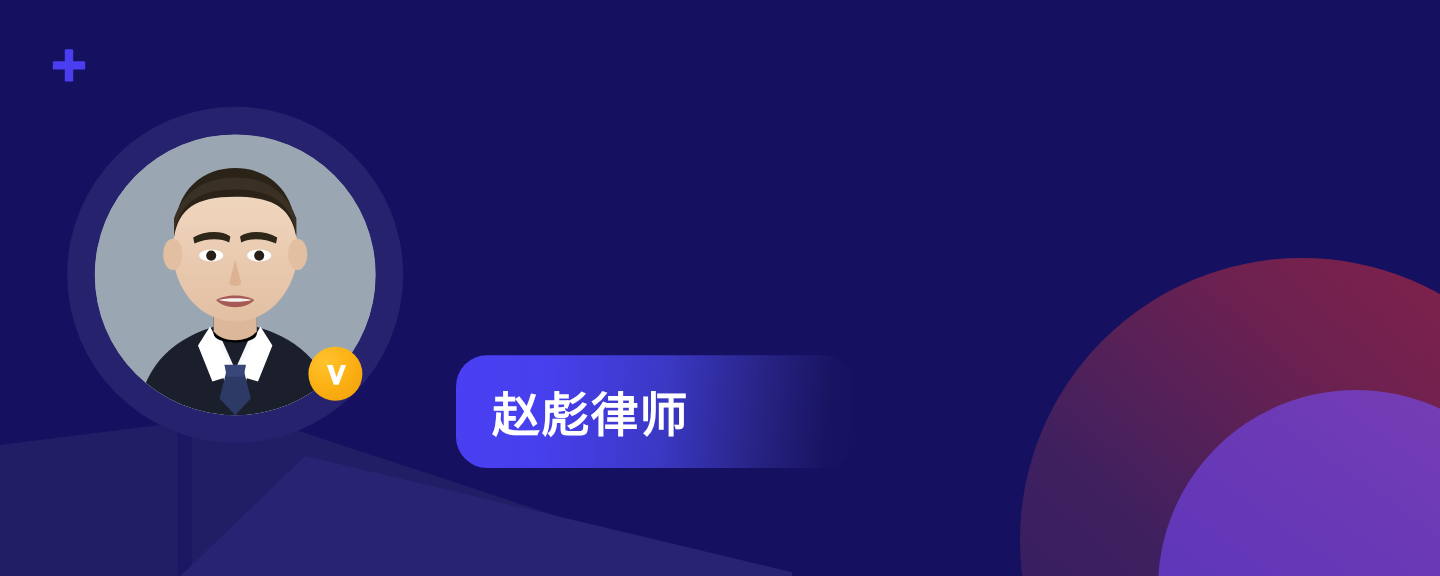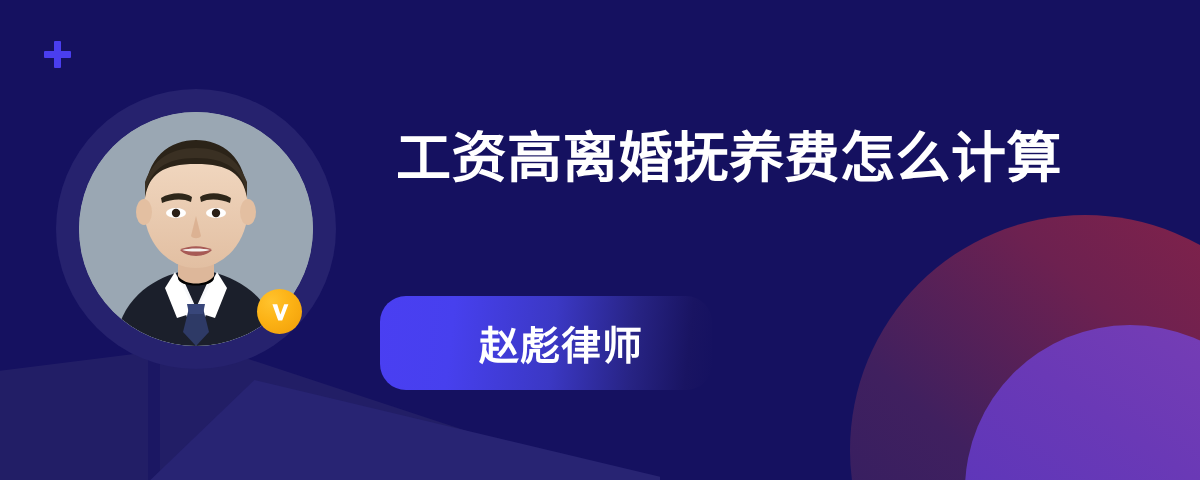--- a/index.html
+++ b/index.html
@@ -154,21 +154,21 @@
   }
 
   .cta-button {
     position: absolute;
     left: 380px;
     top: 296px;
     width: 332px;
     height: 94px;
     border: 0;
     padding: 0 0 0 30px;
-    text-align: center;
+    text-align: left;
     border-radius: 26px;
     color: #ffffff;
     font-size: 40px;
     font-weight: 700;
     letter-spacing: 1px;
     cursor: pointer;
     font-family: "Liberation Sans", "DejaVu Sans", sans-serif;
     background: linear-gradient(96deg,
                 #4a3ff2 0%,
                 #4740ee 22%,
@@ -244,19 +244,16 @@
         </g>
       </svg>
     </div>
     <div class="verified-badge">
       <svg viewBox="0 0 26 26" xmlns="http://www.w3.org/2000/svg" aria-hidden="true">
         <path d="M5.4 5.2 L10.2 5.2 L13.4 15.4 L17.2 5.2 L21.4 5.2 L15.2 21.6 L11.2 21.6 Z" fill="#ffffff"></path>
       </svg>
     </div>
   </div>
 
-  <div class="content">
-    <h1 class="headline">工资高离婚抚养费怎么计算</h1>
-  </div>
 
   <button class="cta-button">赵彪律师</button>
 
 </div>
 
 </body></html>

